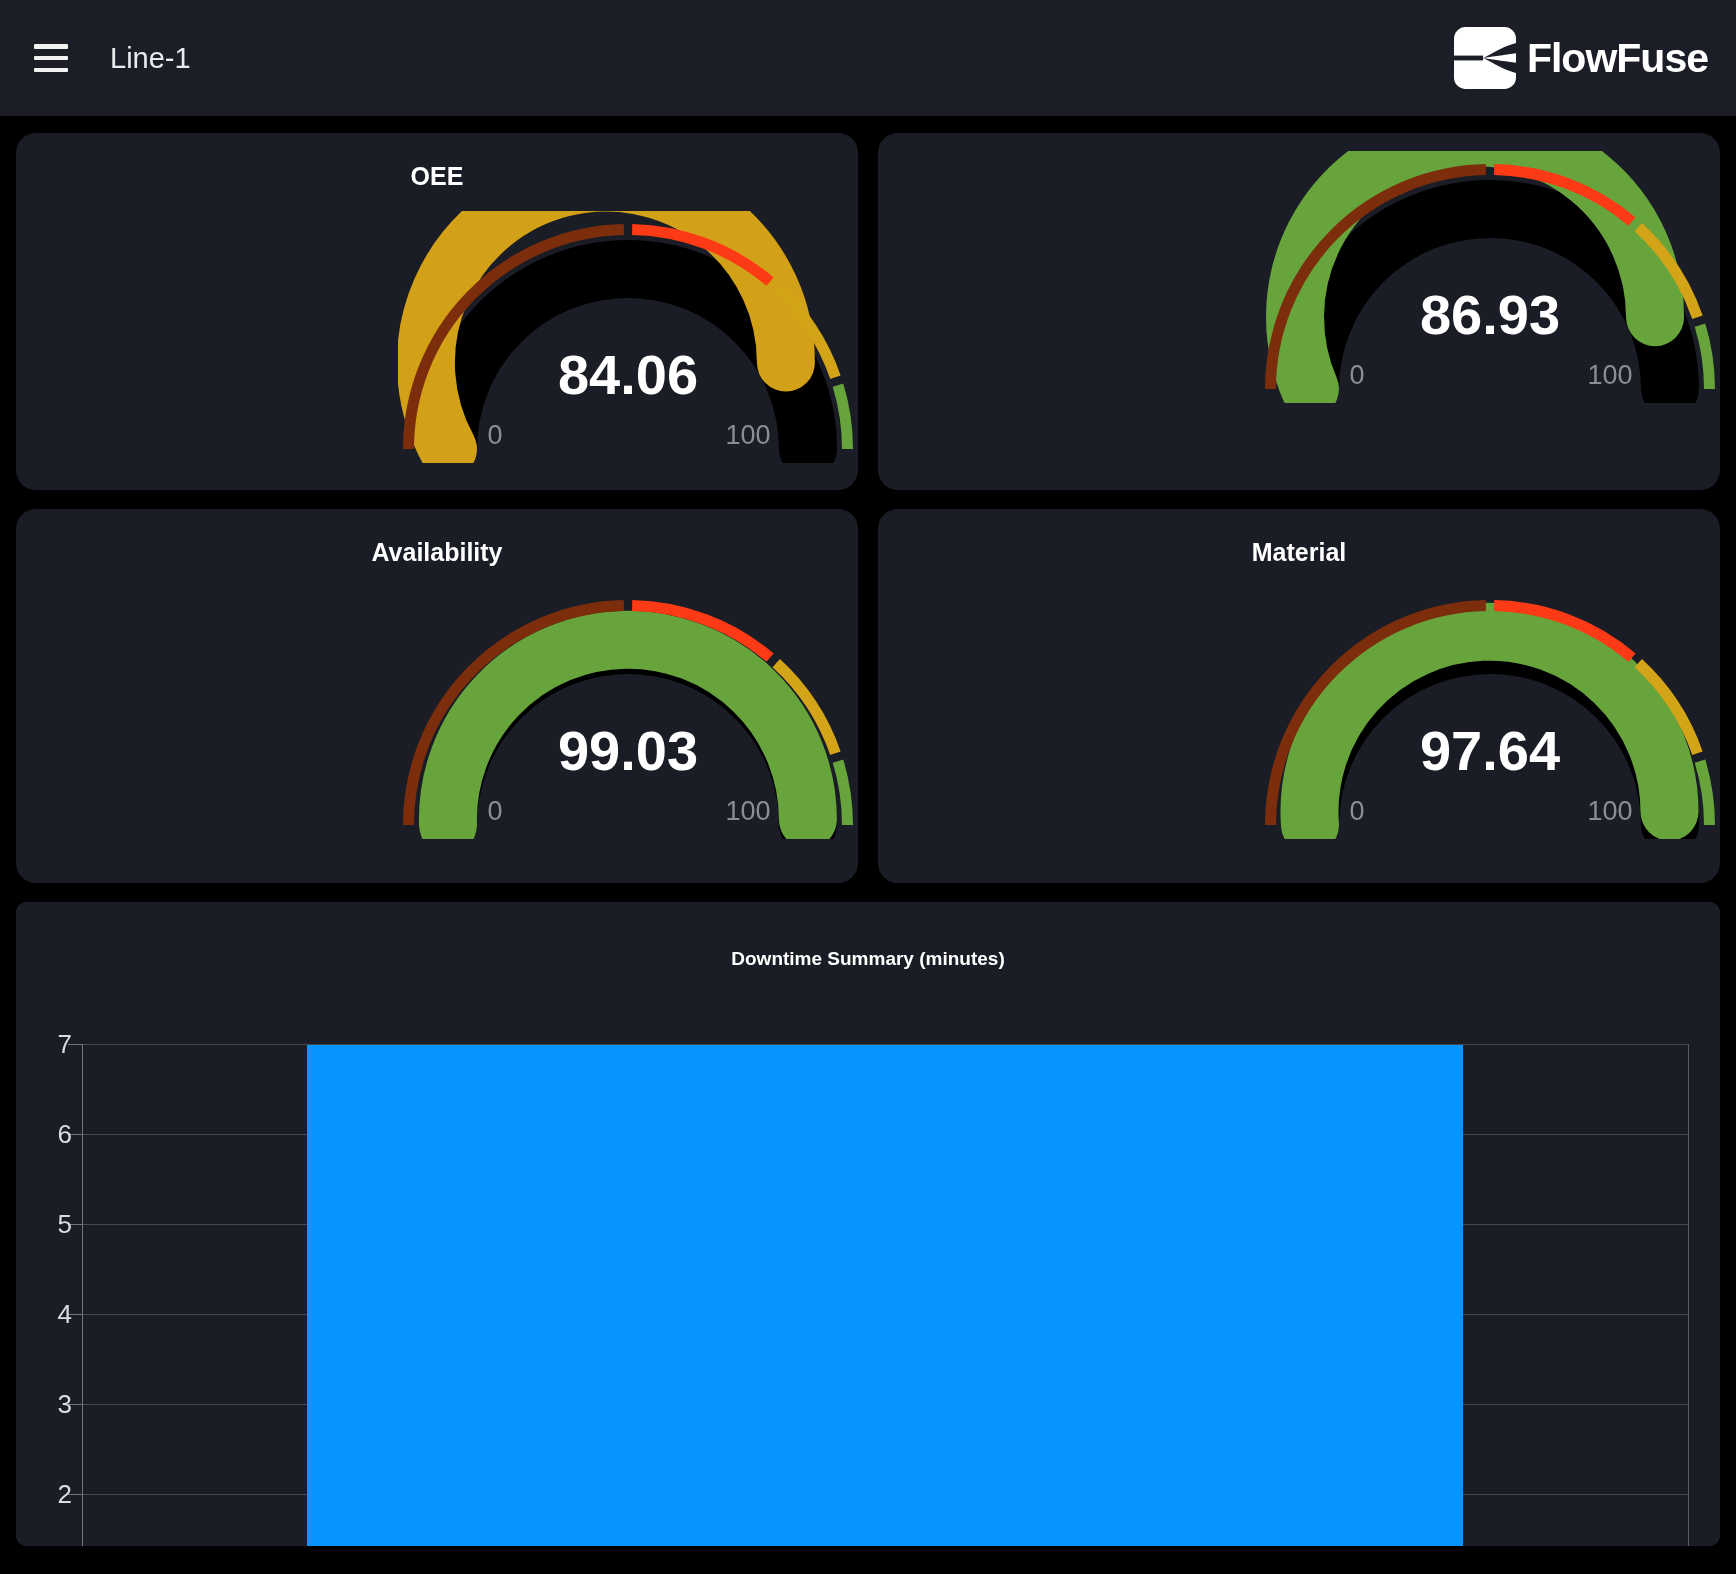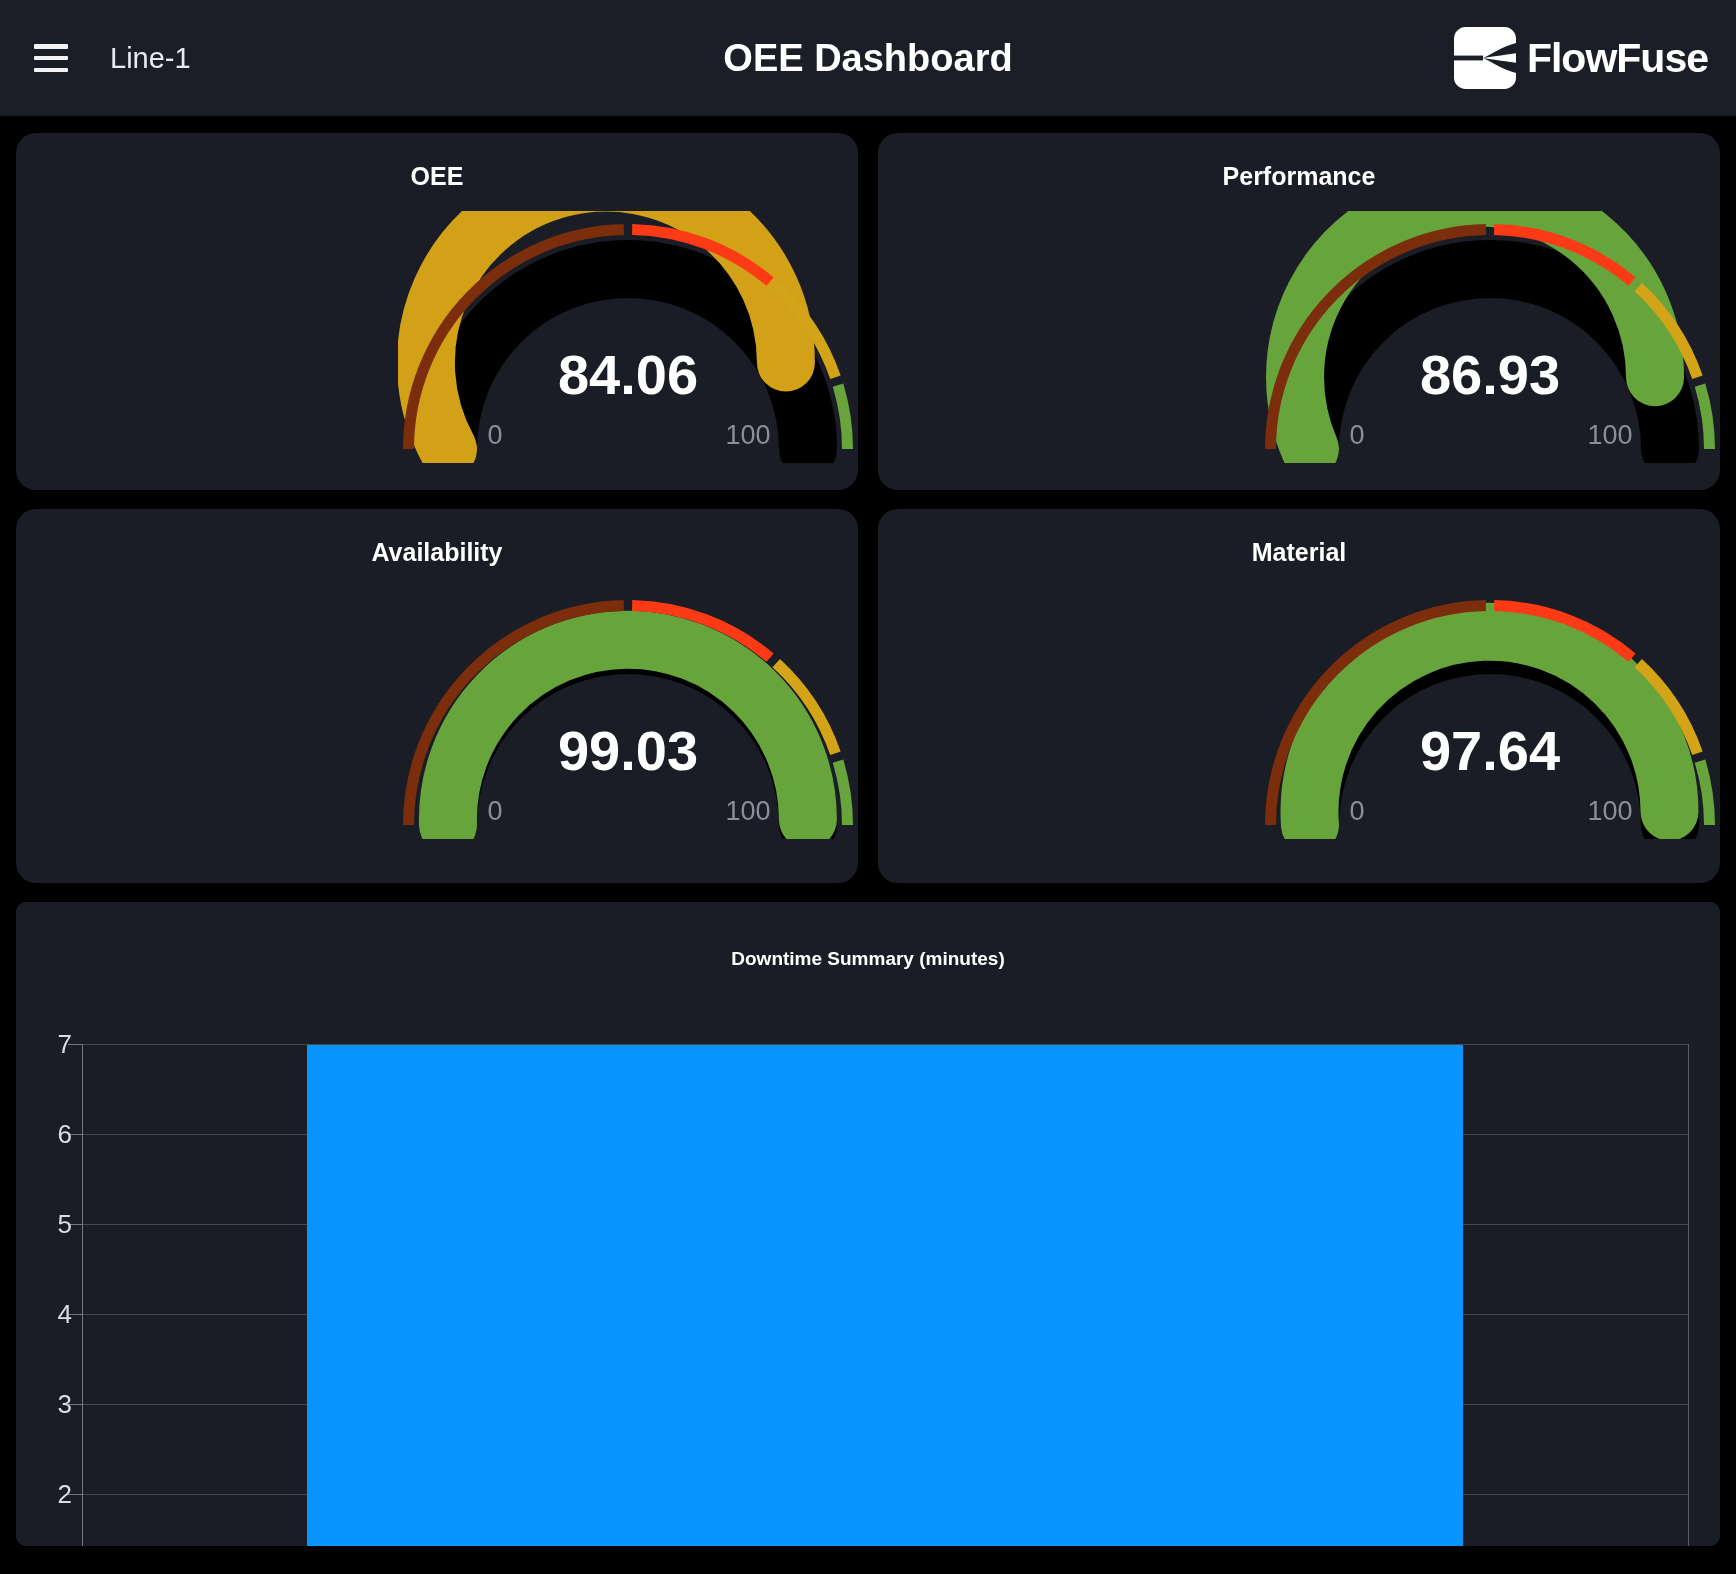--- a/index.html
+++ b/index.html
@@ -50,21 +50,20 @@
 </head>
 <body>
 
 <div class="appbar">
   <div class="menu-btn">
     <span></span>
       <span></span>
       <span></span>
   </div>
   <div class="page-name">Line-1</div>
-  <div class="app-title">OEE Dashboard</div>
   <div class="brand">
     <svg width="62" height="62" viewBox="0 0 64 64">
       <rect x="0" y="0" width="64" height="64" rx="12" fill="#ffffff"></rect>
       <rect x="0" y="29.5" width="30" height="5" fill="#1b1e26"></rect>
       <path d="M30 32 C 40 27.5 48 21 64 16.5 L 64 27 C 48 29.5 38 30.5 30 32 Z" fill="#1b1e26"></path>
       <path d="M30 32 C 40 36.5 48 43 64 47.5 L 64 37 C 48 34.5 38 33.5 30 32 Z" fill="#1b1e26"></path>
     </svg>
     <span class="brand-name">FlowFuse</span>
   </div>
 </div>
@@ -80,21 +79,20 @@
           <path d="M 234.14 18.54 A 219.5 219.5 0 0 1 372.03 70.64" stroke="#fc3a16" stroke-width="11" fill="none"></path>
           <path d="M 378.24 76.12 A 219.5 219.5 0 0 1 437.44 166.25" stroke="#d3a318" stroke-width="11" fill="none"></path>
           <path d="M 440.00 174.12 A 219.5 219.5 0 0 1 449.50 238.00" stroke="#68a43c" stroke-width="11" fill="none"></path>
           <text x="230" y="183" text-anchor="middle" font-size="56" font-weight="bold" fill="#ffffff">84.06</text>
           <text x="97" y="233" text-anchor="middle" font-size="27" fill="#8b8e94">0</text>
           <text x="350" y="233" text-anchor="middle" font-size="27" fill="#8b8e94">100</text>
         </svg>
       </div>
   </div>
   <div class="card gauge-card-r1">
-    <div class="gauge-title">Performance</div>
     <div class="gauge-box">
         <svg width="460" height="252" viewBox="0 0 460 252">
           <path d="M 50.00 238.00 A 180 180 0 1 1 410.00 238.00" stroke="#000000" stroke-width="58" stroke-linecap="round" fill="none"></path>
           <path d="M 50.00 238.00 A 180 180 0 1 1 395.04 166.15" stroke="#68a43c" stroke-width="58" stroke-linecap="round" fill="none"></path>
           <path d="M 10.50 238.00 A 219.5 219.5 0 0 1 225.86 18.54" stroke="#7c2d0c" stroke-width="11" fill="none"></path>
           <path d="M 234.14 18.54 A 219.5 219.5 0 0 1 372.03 70.64" stroke="#fc3a16" stroke-width="11" fill="none"></path>
           <path d="M 378.24 76.12 A 219.5 219.5 0 0 1 437.44 166.25" stroke="#d3a318" stroke-width="11" fill="none"></path>
           <path d="M 440.00 174.12 A 219.5 219.5 0 0 1 449.50 238.00" stroke="#68a43c" stroke-width="11" fill="none"></path>
           <text x="230" y="183" text-anchor="middle" font-size="56" font-weight="bold" fill="#ffffff">86.93</text>
           <text x="97" y="233" text-anchor="middle" font-size="27" fill="#8b8e94">0</text>

